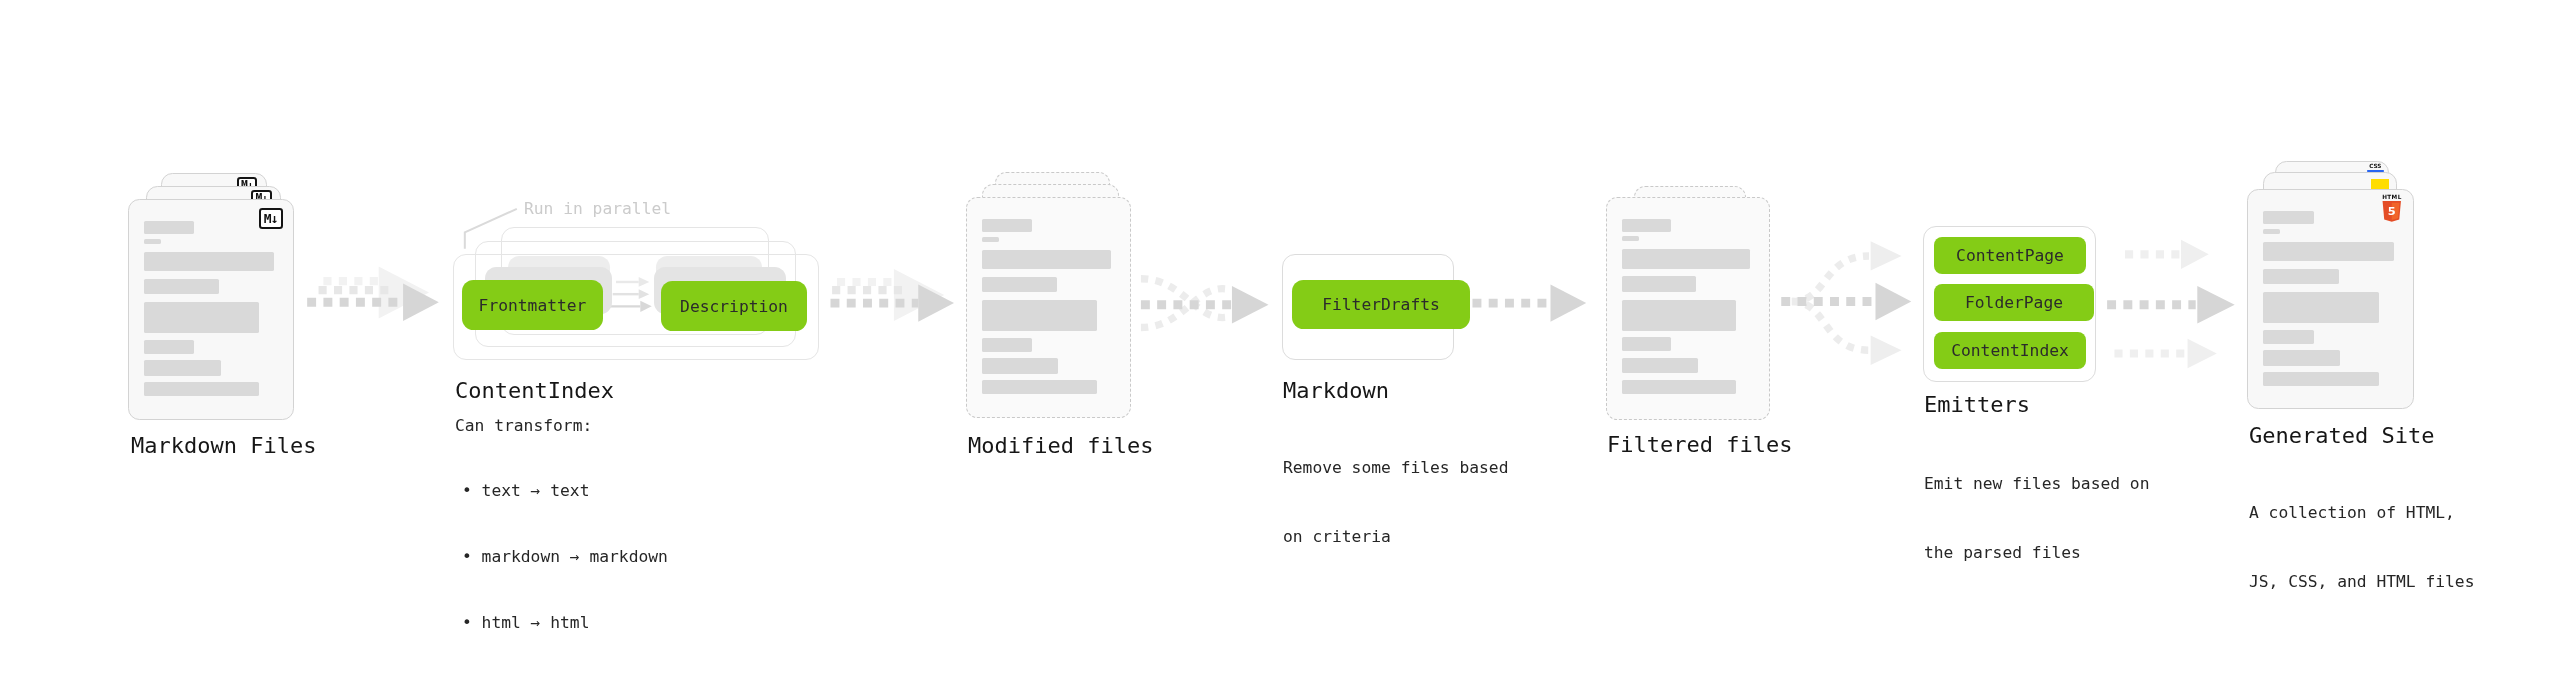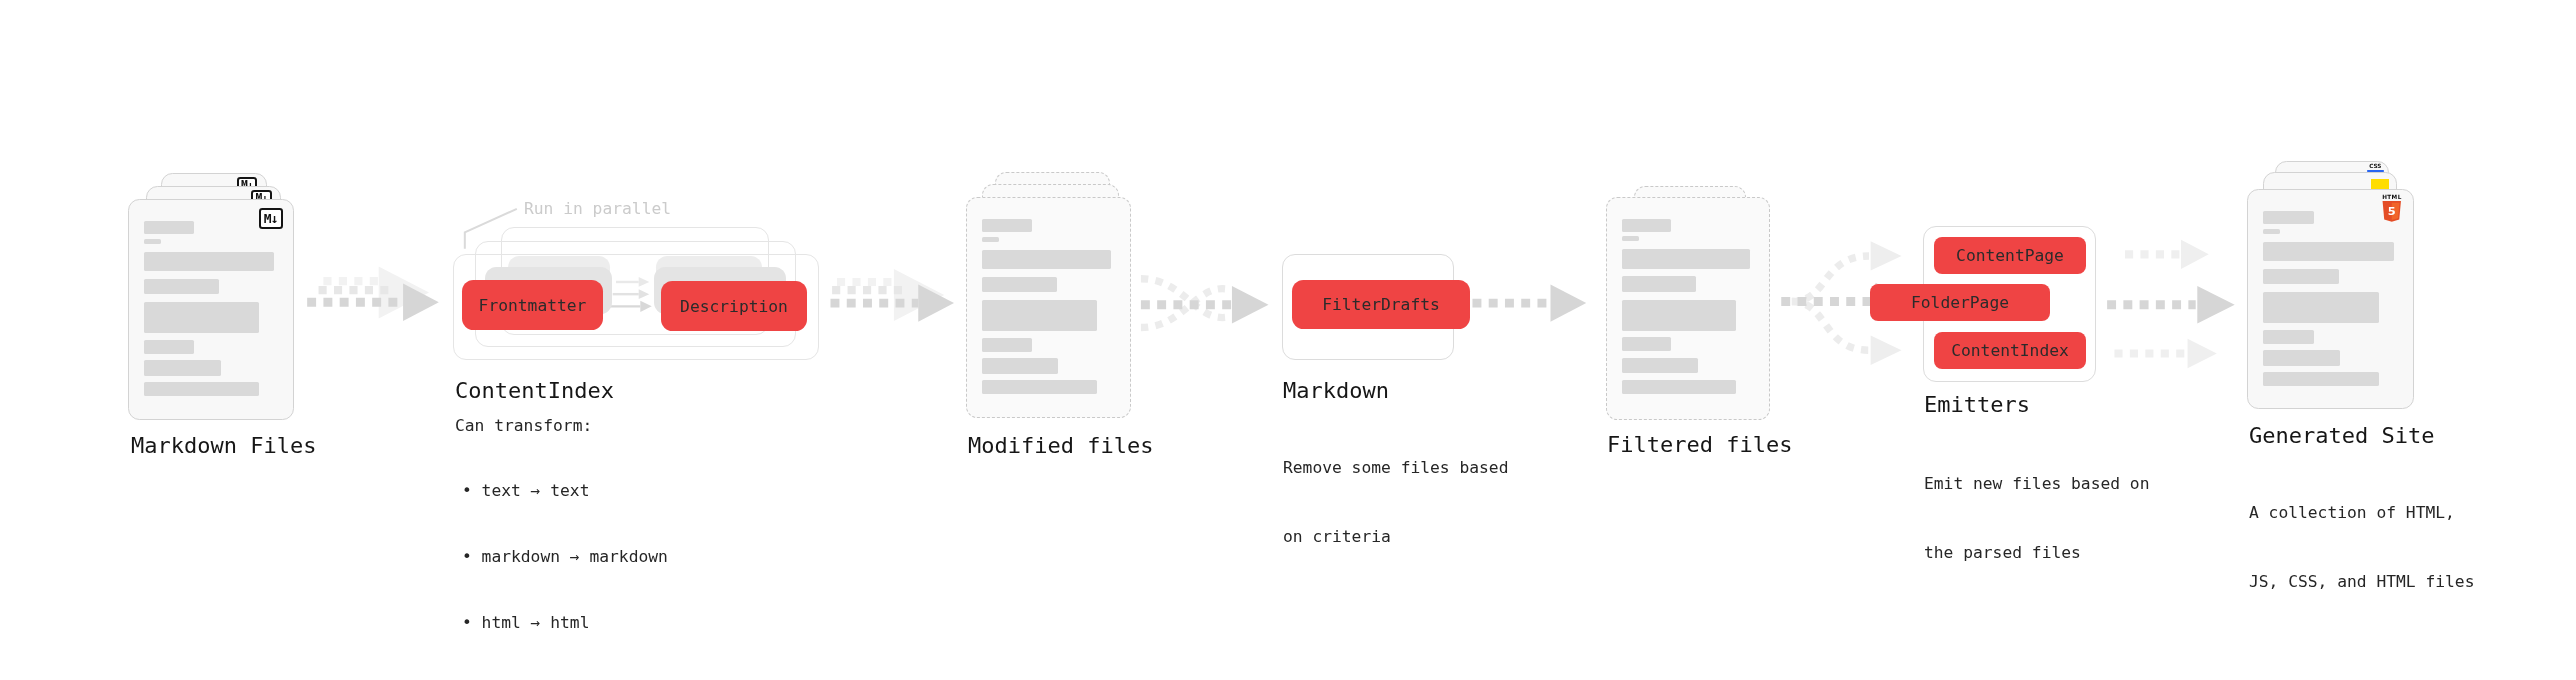--- a/index.html
+++ b/index.html
@@ -8,21 +8,21 @@
   svg.arrows{position:absolute;left:0;top:0}
   .doc{position:absolute;background:#f8f8f8;border:1.6px solid #d3d3d3;border-radius:11.4px;box-sizing:border-box}
   .doc.dashed{border-style:dashed;border-color:#c9c9c9;background:#fafafa}
   .doc-bars{position:absolute;left:14.6px;right:16.3px;top:21px}
   .bar{background:#d9d9d9;border-radius:1.6px}
   .title{position:absolute;font-size:22px;white-space:pre;color:#161616}
   .sub{position:absolute;font-size:16.3px;line-height:23px;white-space:pre;color:#262626}
   .note{position:absolute;font-size:16.3px;color:#cbcbcb;white-space:pre}
   .outline{position:absolute;border:1.6px solid #e5e5e5;border-radius:13px;box-sizing:border-box}
   .panel{position:absolute;background:#fff;border:1.6px solid #dcdcdc;border-radius:13px;box-sizing:border-box}
-  .pill{position:absolute;background:#ef4444;border-radius:11.4px;display:flex;align-items:center;
+  .pill{position:absolute;background:#84cc16;border-radius:11.4px;display:flex;align-items:center;
         justify-content:center;font-size:16.3px;color:#2b2b2b;box-sizing:border-box;white-space:pre}
   .pill.ghost1{background:#e4e4e4}
   .pill.ghost2{background:#ededed}
   .pill.small{border-radius:8.1px}
   .md-icon{position:absolute;right:9.8px;top:8.1px;border:2.4px solid #141414;border-radius:3.3px;background:#fff;
            color:#141414;font-weight:bold;font-size:13px;line-height:1;padding:1.6px 3.3px 2.4px;letter-spacing:-0.8px}
   .md-icon.sm{right:8.1px;top:3.3px;font-size:11.4px;border-width:2px;padding:0.8px 2.4px 1.6px}
   .html5-icon{position:absolute;right:10.6px;top:4.9px;width:21px;text-align:center;line-height:1}
   .html5-label{font-size:5.7px;font-weight:bold;letter-spacing:0.4px;color:#111;
                font-family:"DejaVu Sans","Liberation Sans",sans-serif}
@@ -185,21 +185,21 @@
           <div class="bar" style="width: 38%; height: 14px; margin-bottom: 6.5px;"></div>
           <div class="bar" style="width: 58%; height: 15.4px; margin-bottom: 6.5px;"></div>
           <div class="bar" style="width: 87%; height: 14px; margin-bottom: 0px;"></div>
         </div>
     </div>
   </div>
   <div class="title" style="left:1607px;top:432px">Filtered files</div>
 
   <div class="panel" style="left:1923px;top:226px;width:173px;height:156px"></div>
   <div class="pill small" style="left:1934px;top:237px;width:152px;height:37px">ContentPage</div>
-  <div class="pill small" style="left:1870px;top:284px;width:180px;height:37px">FolderPage</div>
+  <div class="pill small" style="left:1934px;top:284px;width:160px;height:37px">FolderPage</div>
   <div class="pill small" style="left:1934px;top:332px;width:152px;height:37px">ContentIndex</div>
   <div class="title" style="left:1924px;top:392px">Emitters</div>
   <div class="sub" style="left:1924px;top:426px">
     <div>Emit new files based on</div>
     <div>the parsed files</div>
   </div>
 
   <div class="stack" style="position:absolute;left:2247px;top:161px;width:167px;height:248px">
     <div class="doc" style="left:28.4px;top:0;width:114px;height:65px">
       <div class="css-icon">

